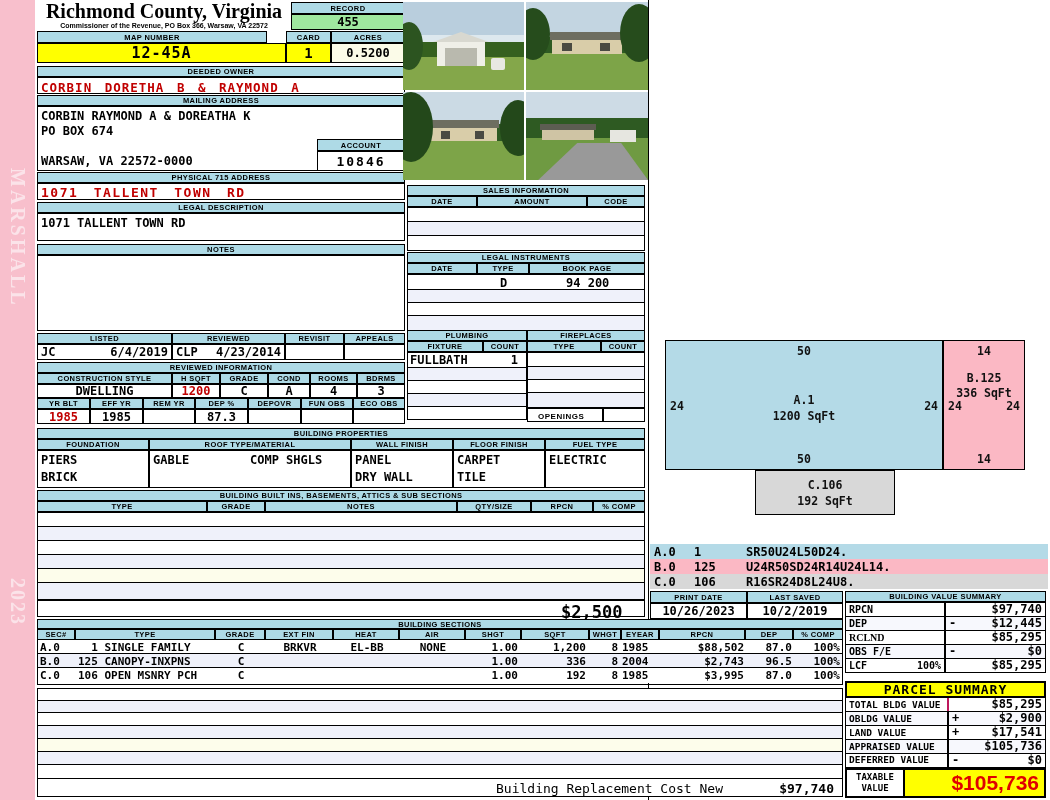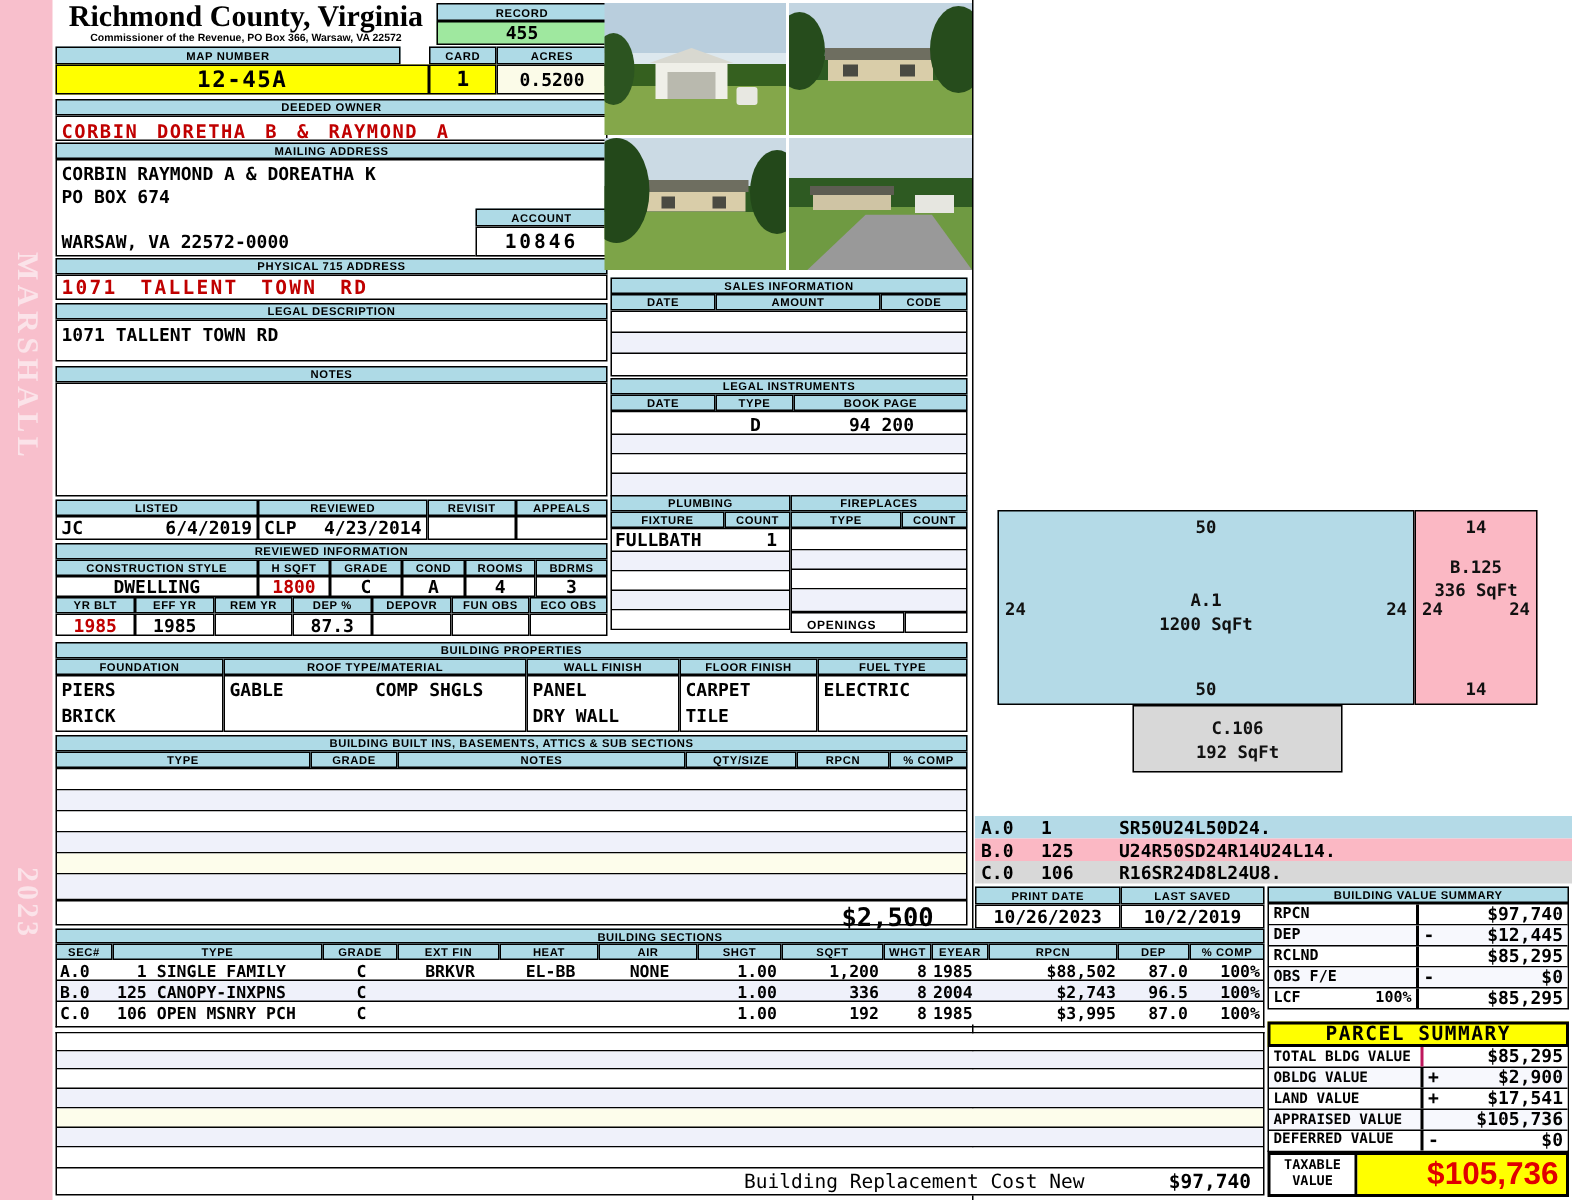--- a/index.html
+++ b/index.html
@@ -88,21 +88,21 @@
 <div class="box" style="left:344px;top:344px;width:61px;height:16px;"></div>
 
 <div class="hdr" style="left:37px;top:362px;width:368px;height:11px;">REVIEWED INFORMATION</div>
 <div class="hdr" style="left:37px;top:373px;width:135px;height:11px;">CONSTRUCTION STYLE</div>
 <div class="hdr" style="left:172px;top:373px;width:48px;height:11px;">H SQFT</div>
 <div class="hdr" style="left:220px;top:373px;width:48px;height:11px;">GRADE</div>
 <div class="hdr" style="left:268px;top:373px;width:42px;height:11px;">COND</div>
 <div class="hdr" style="left:310px;top:373px;width:47px;height:11px;">ROOMS</div>
 <div class="hdr" style="left:357px;top:373px;width:48px;height:11px;">BDRMS</div>
 <div class="box cc val" style="left:37px;top:384px;width:135px;height:14px;">DWELLING</div>
-<div class="box cc val red" style="left:172px;top:384px;width:48px;height:14px;">1800</div>
+<div class="box cc val red" style="left:172px;top:384px;width:48px;height:14px;">1200</div>
 <div class="box cc val" style="left:220px;top:384px;width:48px;height:14px;">C</div>
 <div class="box cc val" style="left:268px;top:384px;width:42px;height:14px;">A</div>
 <div class="box cc val" style="left:310px;top:384px;width:47px;height:14px;">4</div>
 <div class="box cc val" style="left:357px;top:384px;width:48px;height:14px;">3</div>
 <div class="hdr" style="left:37px;top:398px;width:53px;height:11px;">YR BLT</div>
 <div class="hdr" style="left:90px;top:398px;width:53px;height:11px;">EFF YR</div>
 <div class="hdr" style="left:143px;top:398px;width:52px;height:11px;">REM YR</div>
 <div class="hdr" style="left:195px;top:398px;width:53px;height:11px;">DEP %</div>
 <div class="hdr" style="left:248px;top:398px;width:53px;height:11px;">DEPOVR</div>
 <div class="hdr" style="left:301px;top:398px;width:52px;height:11px;">FUN OBS</div>
@@ -302,21 +302,21 @@
         <span class="m" style="font-size:10px;line-height:13px;">DEP</span>
         <span class="m" style="font-size:10px;line-height:13px;"></span>
       </span>
     <span class="val" style="flex:1;display:flex;justify-content:space-between;padding:0 3px;line-height:12px;">
         <span>-</span>
         <span>$12,445</span>
       </span>
   </div>
   <div style="height:14px;border-bottom:1px solid #000;display:flex;box-sizing:border-box;">
     <span style="width:100px;display:flex;justify-content:space-between;padding:0 3px;border-right:2px solid #000;box-sizing:border-box;">
-        <span class="m" style="font-size:10px;line-height:13px;">RCLND</span>
+        <span class="m" style="font-size:10px;line-height:13px;font-family:Liberation Serif, serif;">RCLND</span>
         <span class="m" style="font-size:10px;line-height:13px;"></span>
       </span>
     <span class="val" style="flex:1;display:flex;justify-content:space-between;padding:0 3px;line-height:12px;">
         <span></span>
         <span>$85,295</span>
       </span>
   </div>
   <div style="height:14px;border-bottom:1px solid #000;display:flex;box-sizing:border-box;background:#F7F8FD;">
     <span style="width:100px;display:flex;justify-content:space-between;padding:0 3px;border-right:2px solid #000;box-sizing:border-box;">
         <span class="m" style="font-size:10px;line-height:13px;">OBS F/E</span>

